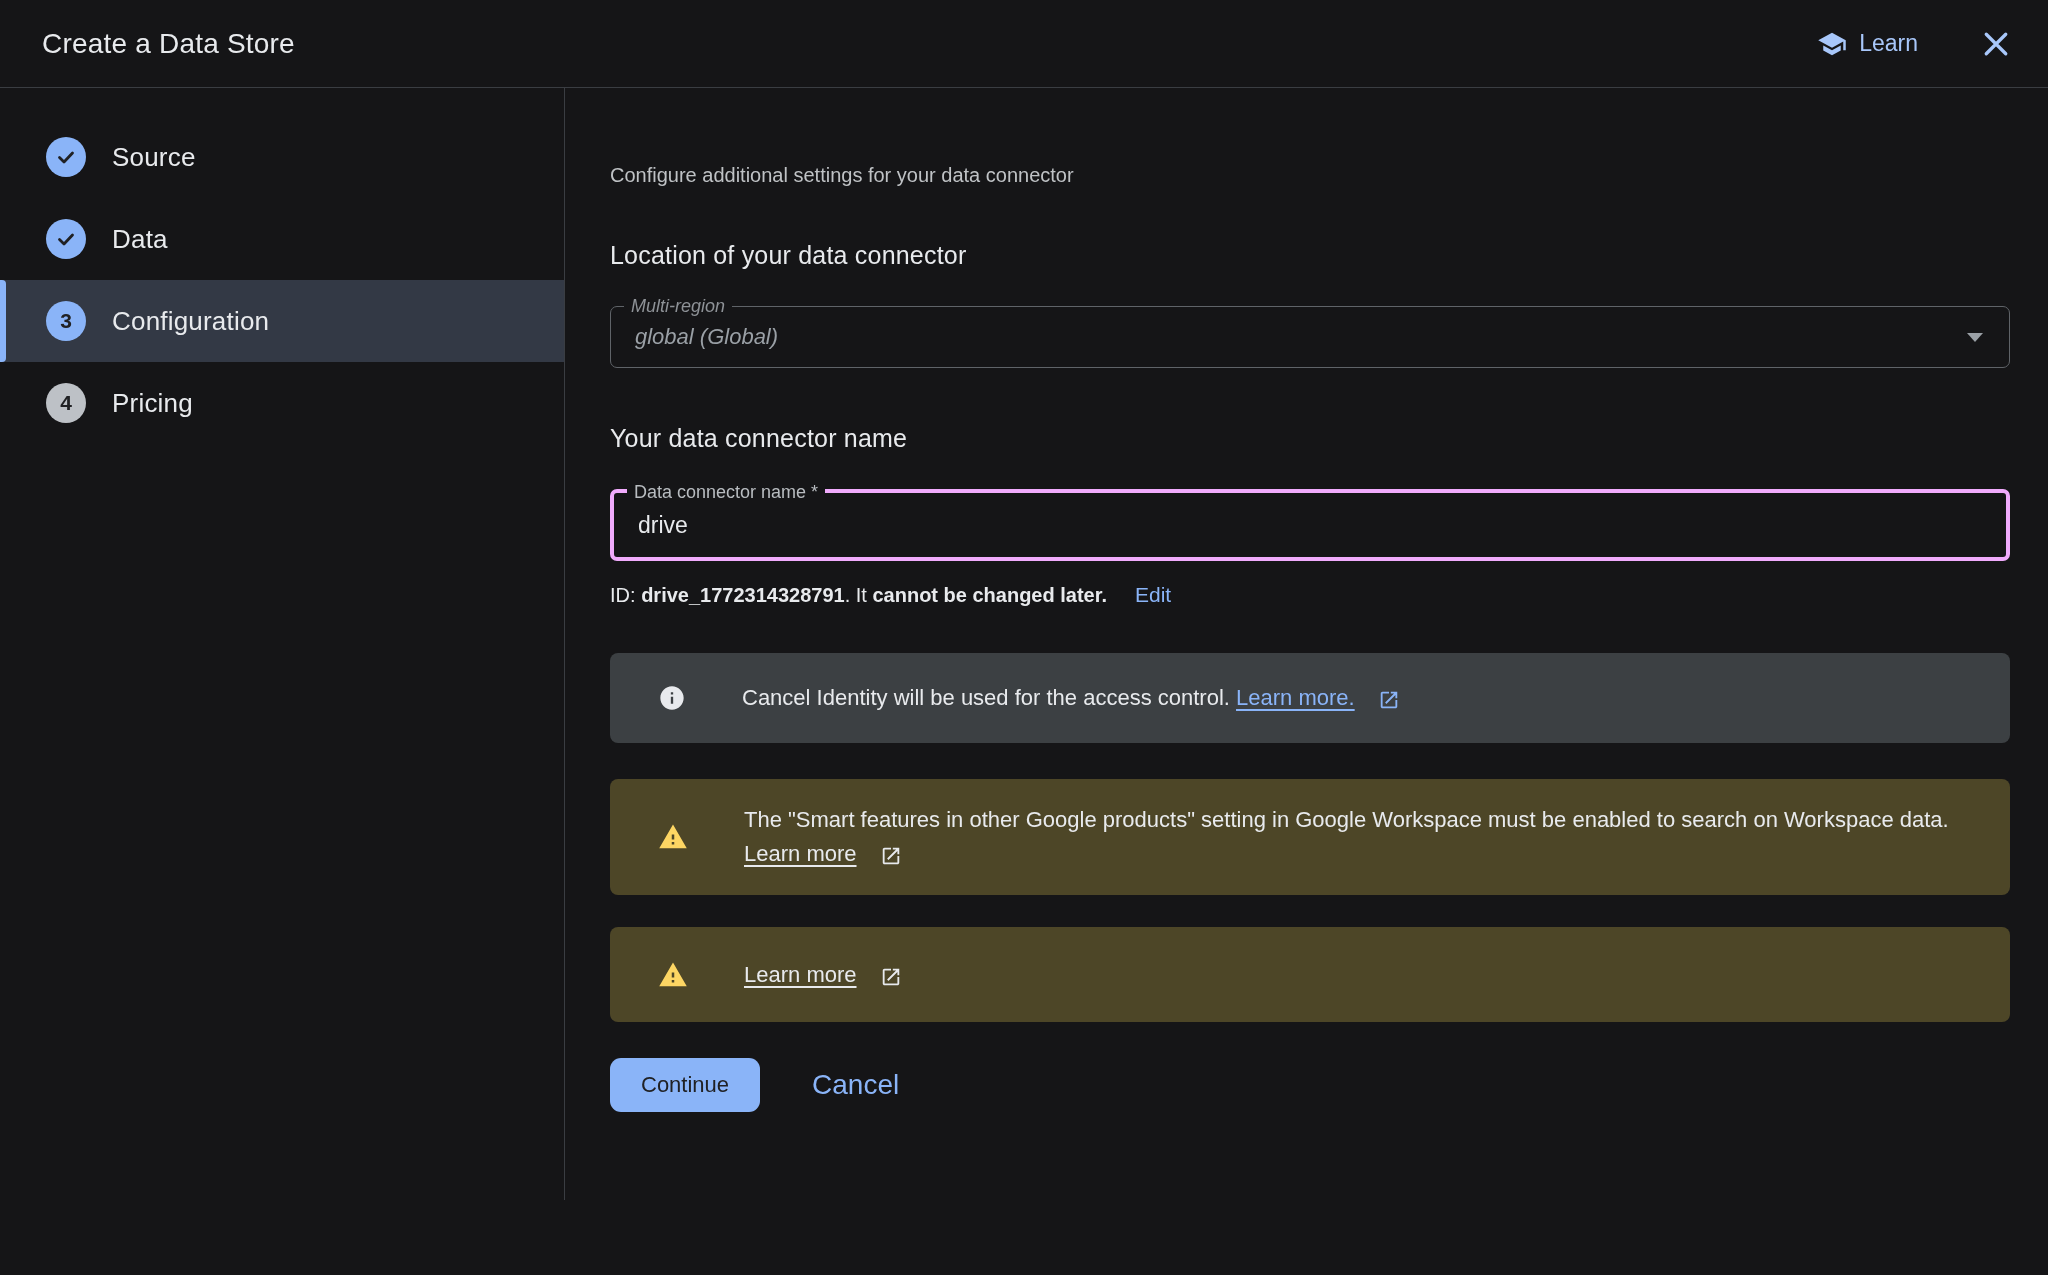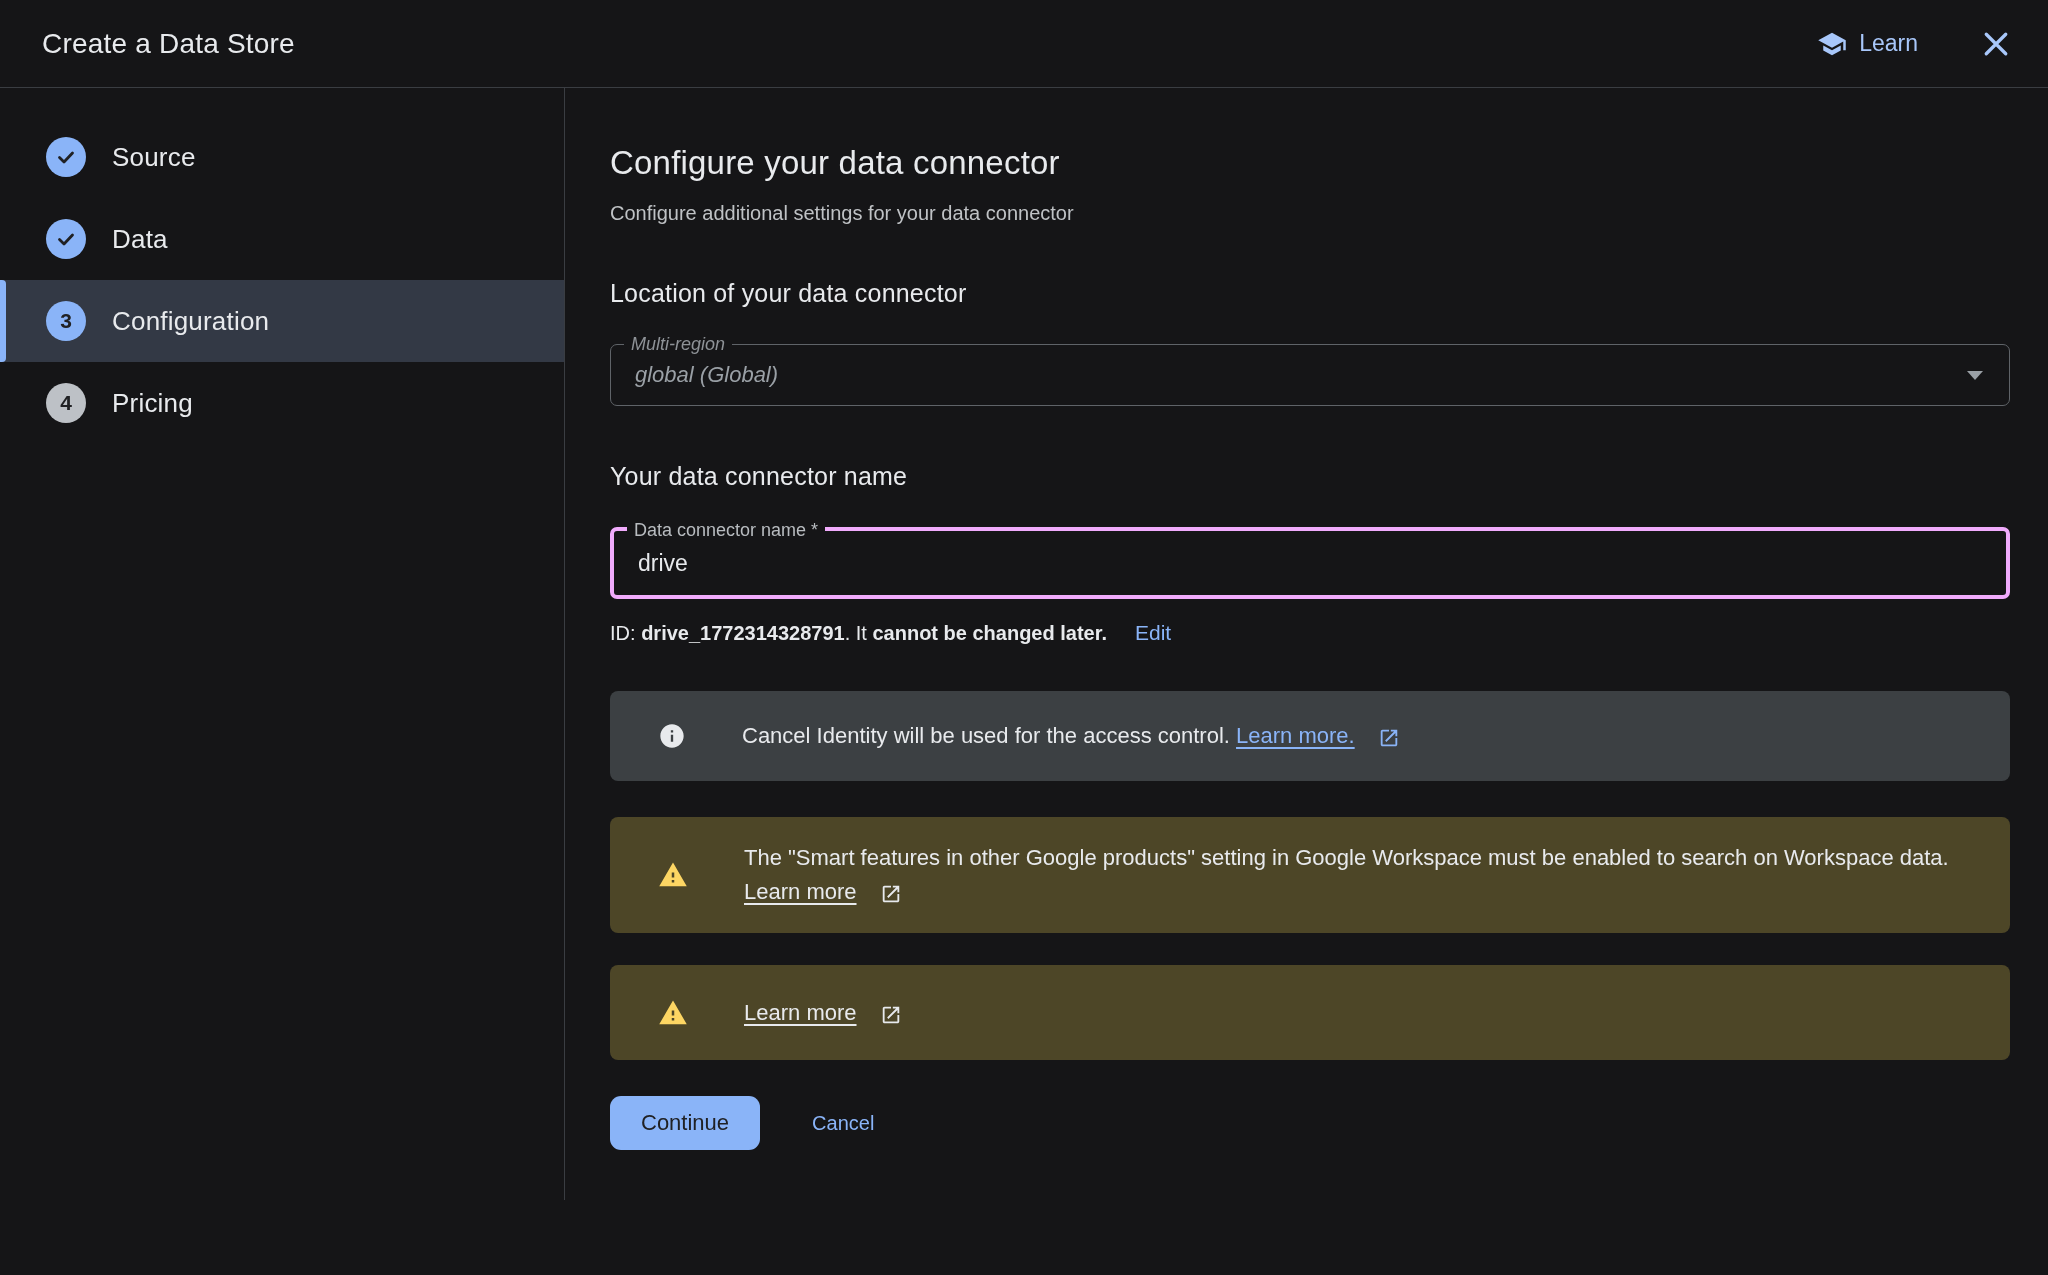--- a/index.html
+++ b/index.html
@@ -183,21 +183,21 @@
   }
   .continue-btn{
     background:var(--blue);color:var(--dark-on-blue);
     font-size:22px;font-weight:500;font-family:inherit;
     border:none;border-radius:11px;
     padding:14px 31px;
     cursor:pointer;
   }
   .cancel-btn{
     background:none;border:none;cursor:pointer;
-    color:var(--blue);font-size:20px;font-weight:500;font-family:inherit;
+    color:var(--blue);font-size:28px;font-weight:500;font-family:inherit;
     margin-left:52px;
   }
 </style>
 </head>
 <body>
 
 <div class="header">
   <div class="header-title">Create a Data Store</div>
   <div class="header-spacer"></div>
   <button class="learn-btn">
@@ -255,21 +255,20 @@
         <span>4</span>
       </span>
       <span class="step-label">Pricing</span>
     </div>
 
   </div>
 
   <div class="main">
     <div class="content">
 
-      <div class="page-title">Configure your data connector</div>
       <div class="page-subtitle">Configure additional settings for your data connector</div>
 
       <div class="section-title loc">Location of your data connector</div>
 
       <div class="field select-field">
         <span class="float-label">Multi-region</span>
         <span class="field-value">global (Global)</span>
         <span class="dropdown-arrow"></span>
       </div>
 

